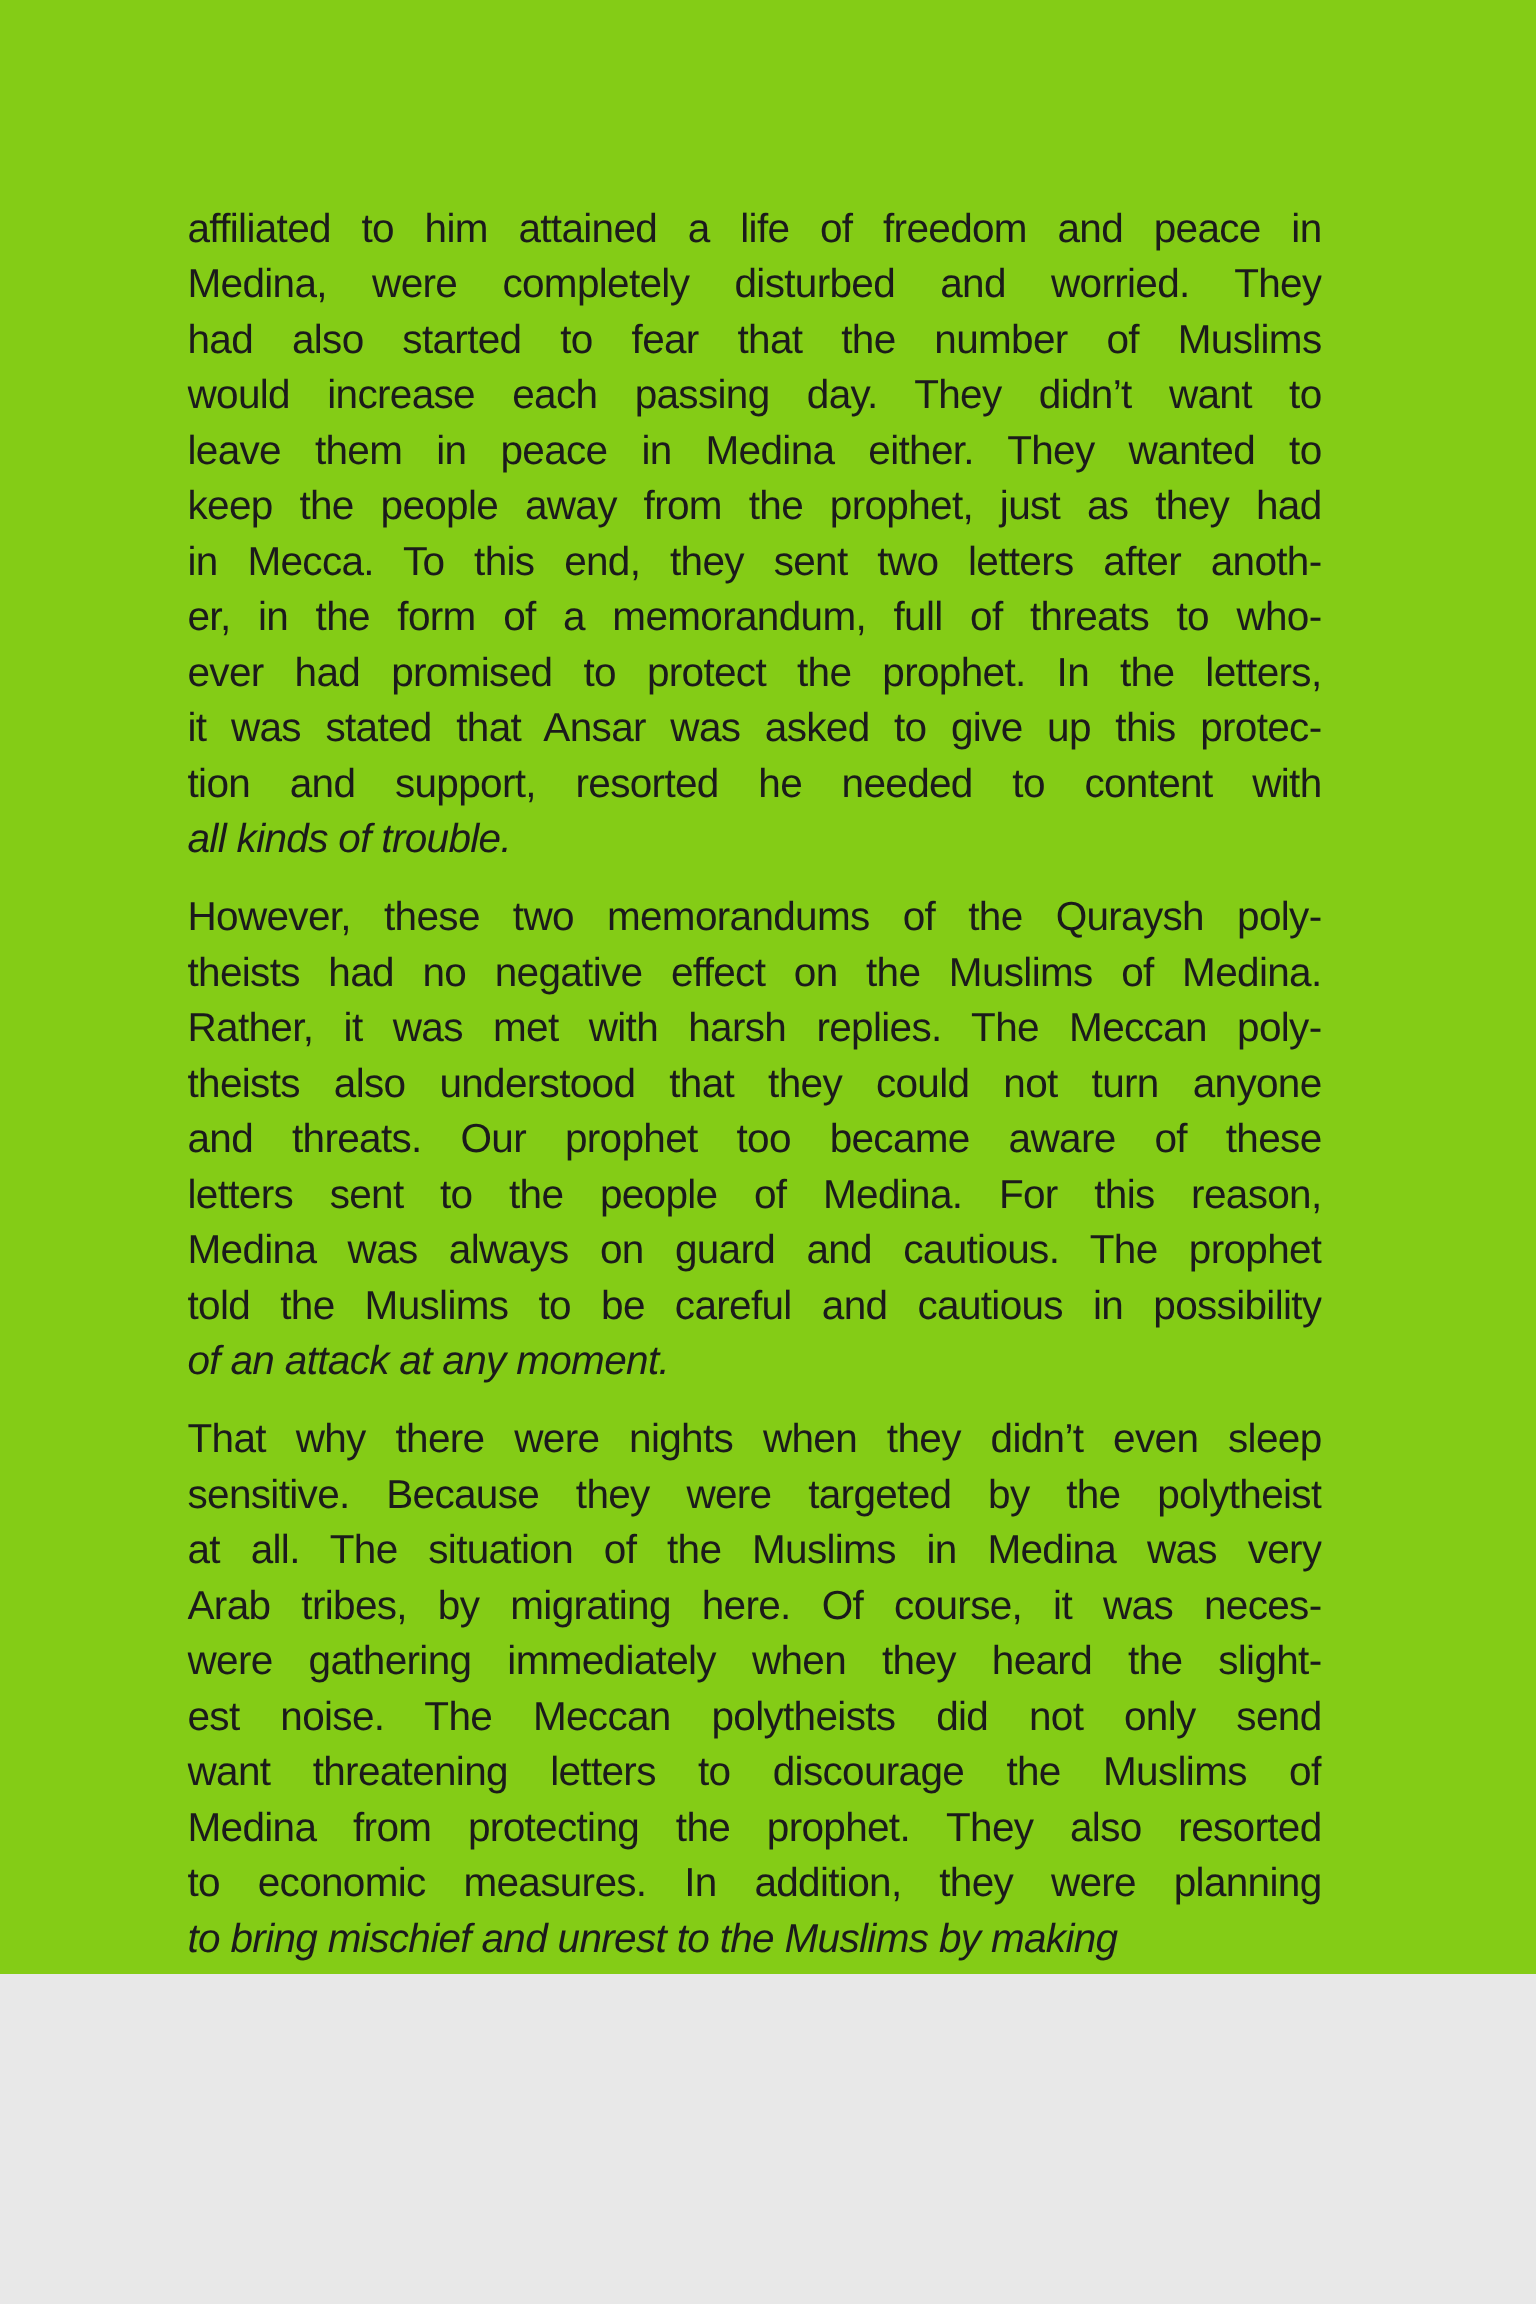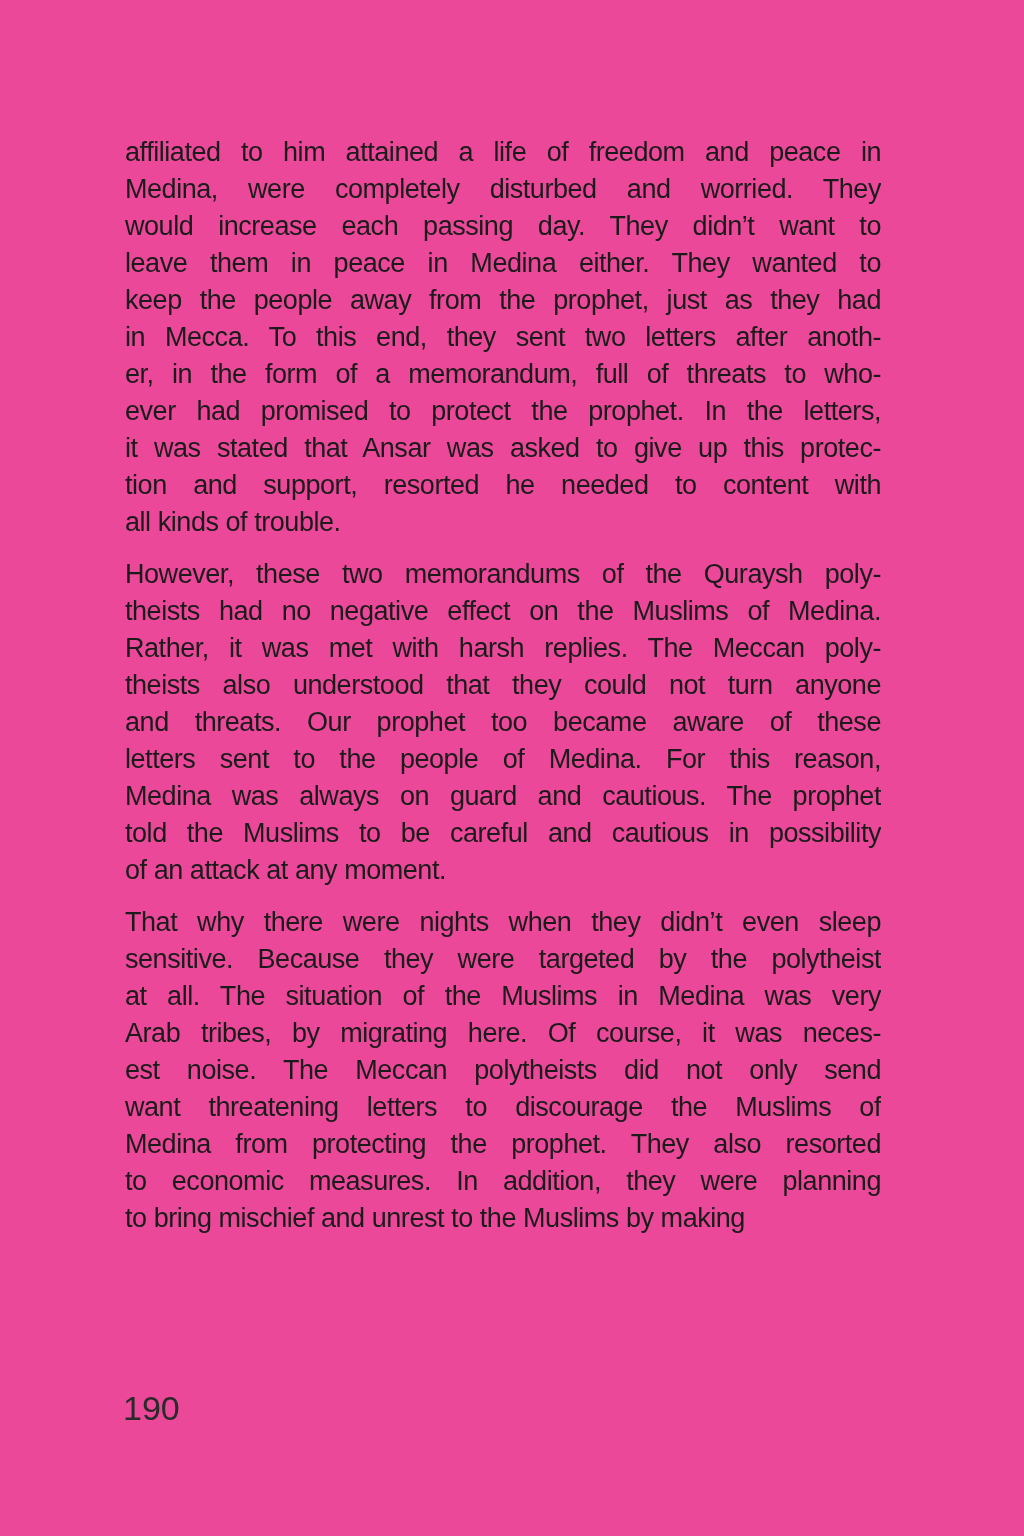--- a/index.html
+++ b/index.html
@@ -3,22 +3,22 @@
 <meta charset="utf-8">
 <style>
   html, body {
     margin: 0;
     padding: 0;
     background: #e8e8e8;
   }
   .page {
     position: relative;
     width: 1024px;
-    height: 1536px;
-    background: #ec4899;
+    height: 1316px;
+    background: #84cc16;
     margin: 0 auto;
     overflow: hidden;
     font-family: "Liberation Sans", "DejaVu Sans", sans-serif;
     color: #1b1b1b;
   }
   .text-column {
     position: absolute;
     left: 125px;
     top: 134px;
     width: 756px;
@@ -34,39 +34,41 @@
   }
   .line {
     text-align: justify;
     text-align-last: justify;
     white-space: nowrap;
     overflow: hidden;
   }
   .line.last {
     text-align: center;
     text-align-last: left;
+    font-style: italic;
   }
   .page-number {
     position: absolute;
     left: 123px;
     top: 1392px;
     font-size: 34px;
     line-height: 32px;
     color: #2a2a2a;
     letter-spacing: 0;
   }
 </style>
 </head>
 <body>
 
 <div class="page">
   <div class="text-column">
       <div class="paragraph">
         <div class="line">affiliated to him attained a life of freedom and peace in</div>
         <div class="line">Medina, were completely disturbed and worried. They</div>
+        <div class="line">had also started to fear that the number of Muslims</div>
         <div class="line">would increase each passing day. They didn’t want to</div>
         <div class="line">leave them in peace in Medina either. They wanted to</div>
         <div class="line">keep the people away from the prophet, just as they had</div>
         <div class="line">in Mecca. To this end, they sent two letters after anoth-</div>
         <div class="line">er, in the form of a memorandum, full of threats to who-</div>
         <div class="line">ever had promised to protect the prophet. In the letters,</div>
         <div class="line">it was stated that Ansar was asked to give up this protec-</div>
         <div class="line">tion and support, resorted he needed to content with</div>
         <div class="line last">all kinds of trouble.</div>
       </div>
@@ -79,20 +81,21 @@
         <div class="line">letters sent to the people of Medina. For this reason,</div>
         <div class="line">Medina was always on guard and cautious. The prophet</div>
         <div class="line">told the Muslims to be careful and cautious in possibility</div>
         <div class="line last">of an attack at any moment.</div>
       </div>
       <div class="paragraph">
         <div class="line">That why there were nights when they didn’t even sleep</div>
         <div class="line">sensitive. Because they were targeted by the polytheist</div>
         <div class="line">at all. The situation of the Muslims in Medina was very</div>
         <div class="line">Arab tribes, by migrating here. Of course, it was neces-</div>
+        <div class="line">were gathering immediately when they heard the slight-</div>
         <div class="line">est noise. The Meccan polytheists did not only send</div>
         <div class="line">want threatening letters to discourage the Muslims of</div>
         <div class="line">Medina from protecting the prophet. They also resorted</div>
         <div class="line">to economic measures. In addition, they were planning</div>
         <div class="line last">to bring mischief and unrest to the Muslims by making</div>
       </div>
     </div>
   <div class="page-number">190</div>
 </div>
 

